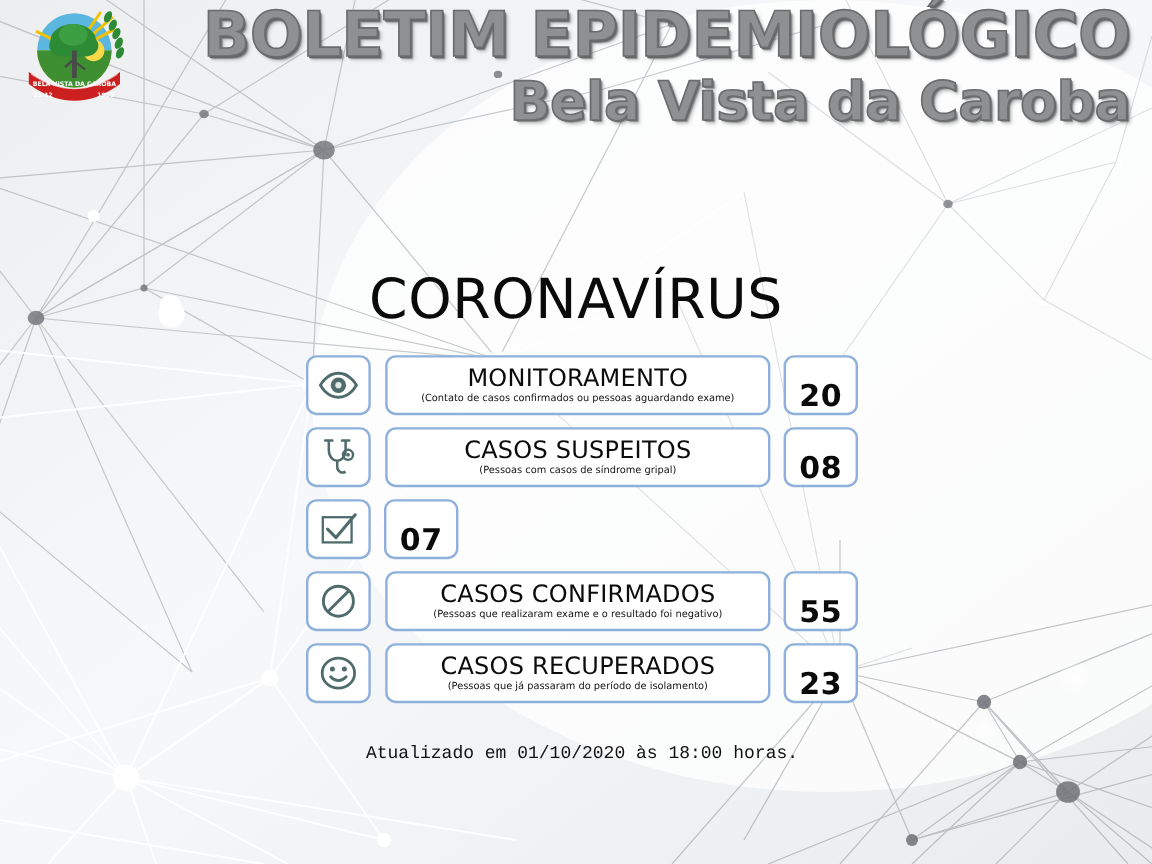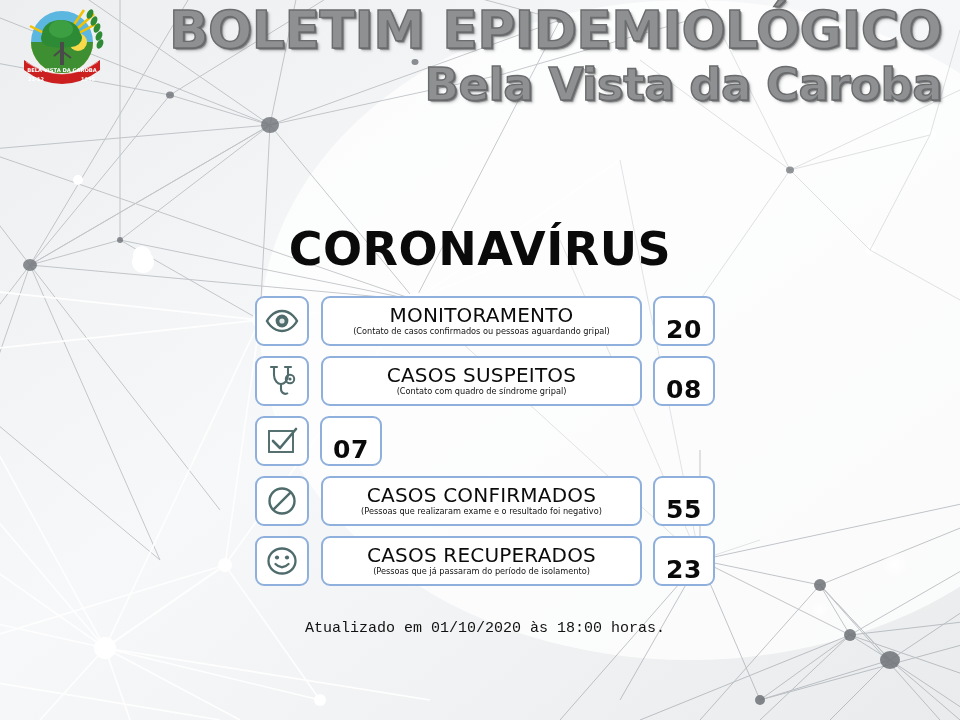--- a/index.html
+++ b/index.html
@@ -79,21 +79,21 @@
 
   
   #main-heading {
     position: absolute;
     top: 222px;
     left: 0;
     width: 960px;
     text-align: center;
     font-family: "DejaVu Sans", sans-serif;
     font-size: 46px;
-    font-weight: bold;
+    font-weight: normal;
     color: #0a0a0a;
     letter-spacing: 0.5px;
   }
 
   
   #stats {
     position: absolute;
     top: 296px;
     left: 255px;
     width: 460px;
@@ -369,40 +369,40 @@
     <div class="stat-row">
       <div class="stat-icon-box">
         <svg width="34" height="24" viewBox="0 0 34 24">
           <path d="M17 2 C27 2 32 12 32 12 C32 12 27 22 17 22 C7 22 2 12 2 12 C2 12 7 2 17 2 Z" fill="none" stroke="#4f6b6b" stroke-width="2.4"></path>
           <circle cx="17" cy="12" r="6.4" fill="#4f6b6b"></circle>
           <circle cx="17" cy="12" r="2.6" fill="#dfe7e7"></circle>
         </svg>
       </div>
       <div class="stat-label-box">
         <div class="stat-title">MONITORAMENTO</div>
-        <div class="stat-desc">(Contato de casos confirmados ou pessoas aguardando gripal)</div>
+        <div class="stat-desc">(Contato de casos confirmados ou pessoas aguardando exame)</div>
       </div>
       <div class="stat-count-box">
         <span class="stat-count">20</span>
       </div>
     </div>
 
     <div class="stat-row">
       <div class="stat-icon-box">
         <svg width="28" height="32" viewBox="0 0 28 32">
           <path d="M6 2 L6 10 C6 16 10 19 13 19 C16 19 20 16 20 10 L20 2" fill="none" stroke="#4f6b6b" stroke-width="2.1"></path>
           <path d="M3 2 L9 2 M17 2 L23 2" stroke="#4f6b6b" stroke-width="2.1" stroke-linecap="round"></path>
           <path d="M13 19 L13 24 C13 28 17 30 20 28" fill="none" stroke="#4f6b6b" stroke-width="2.1"></path>
           <circle cx="22" cy="14" r="4.2" fill="none" stroke="#4f6b6b" stroke-width="2"></circle>
           <circle cx="22" cy="14" r="1.6" fill="#4f6b6b"></circle>
         </svg>
       </div>
       <div class="stat-label-box">
         <div class="stat-title">CASOS SUSPEITOS</div>
-        <div class="stat-desc">(Contato com quadro de síndrome gripal)</div>
+        <div class="stat-desc">(Pessoas com casos de síndrome gripal)</div>
       </div>
       <div class="stat-count-box">
         <span class="stat-count">08</span>
       </div>
     </div>
 
     <div class="stat-row">
       <div class="stat-icon-box">
         <svg width="32" height="28" viewBox="0 0 32 28">
           <rect x="3" y="4" width="24" height="21" fill="none" stroke="#4f6b6b" stroke-width="1.9"></rect>

